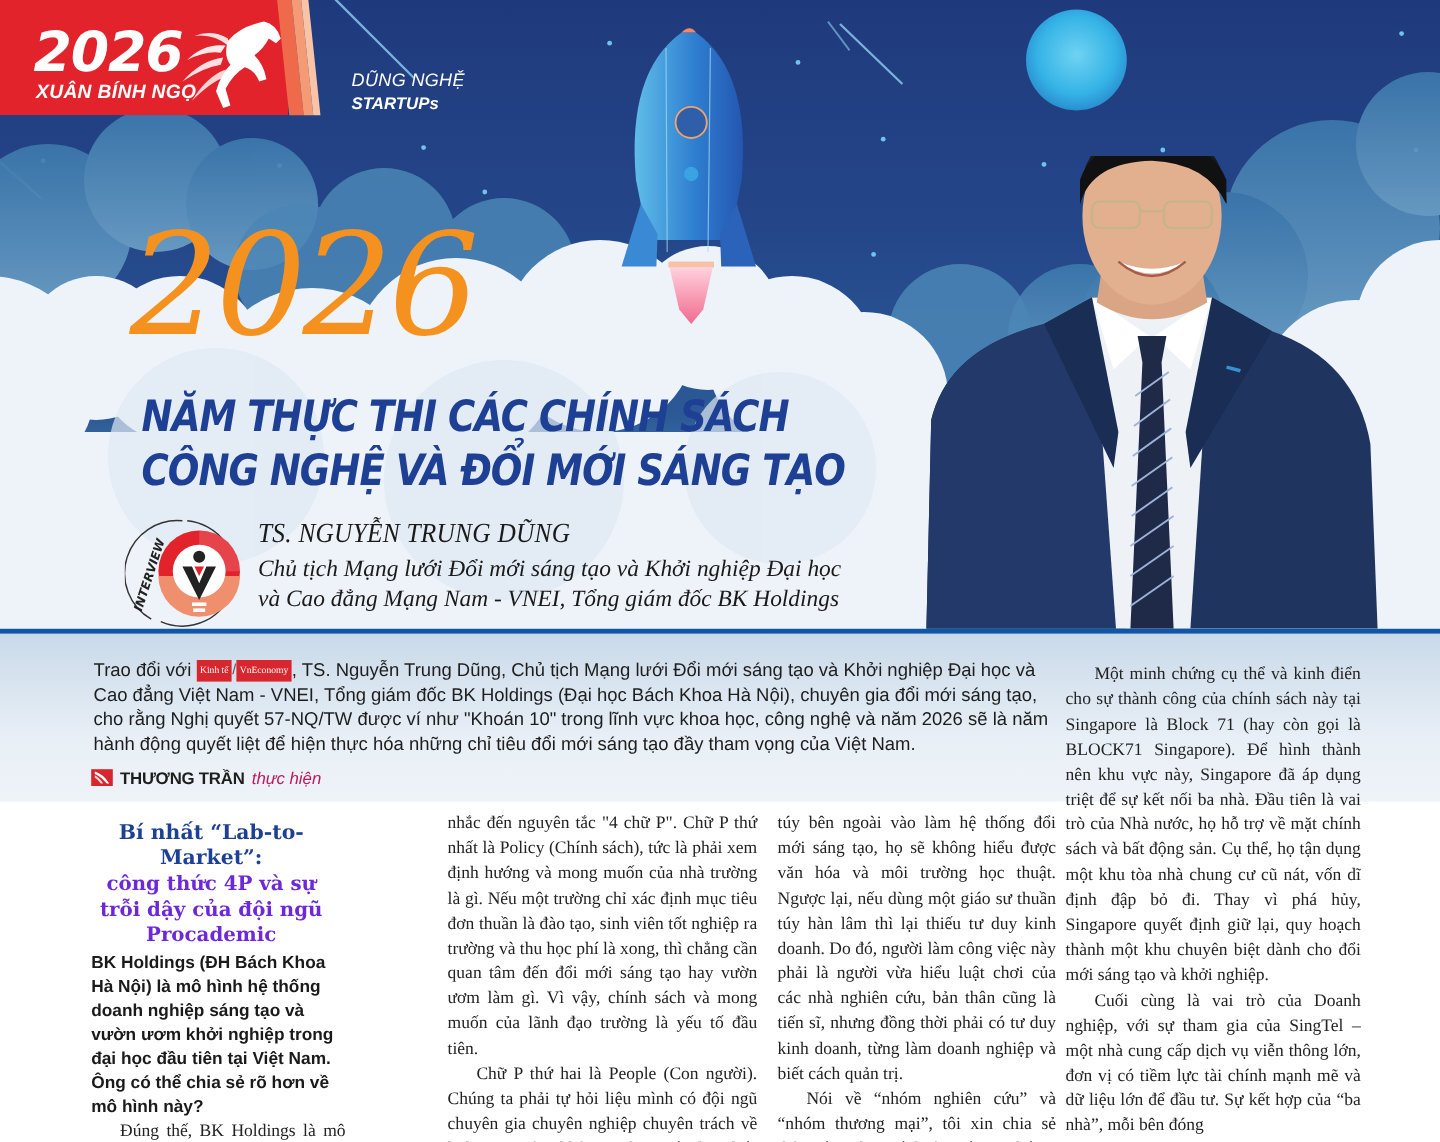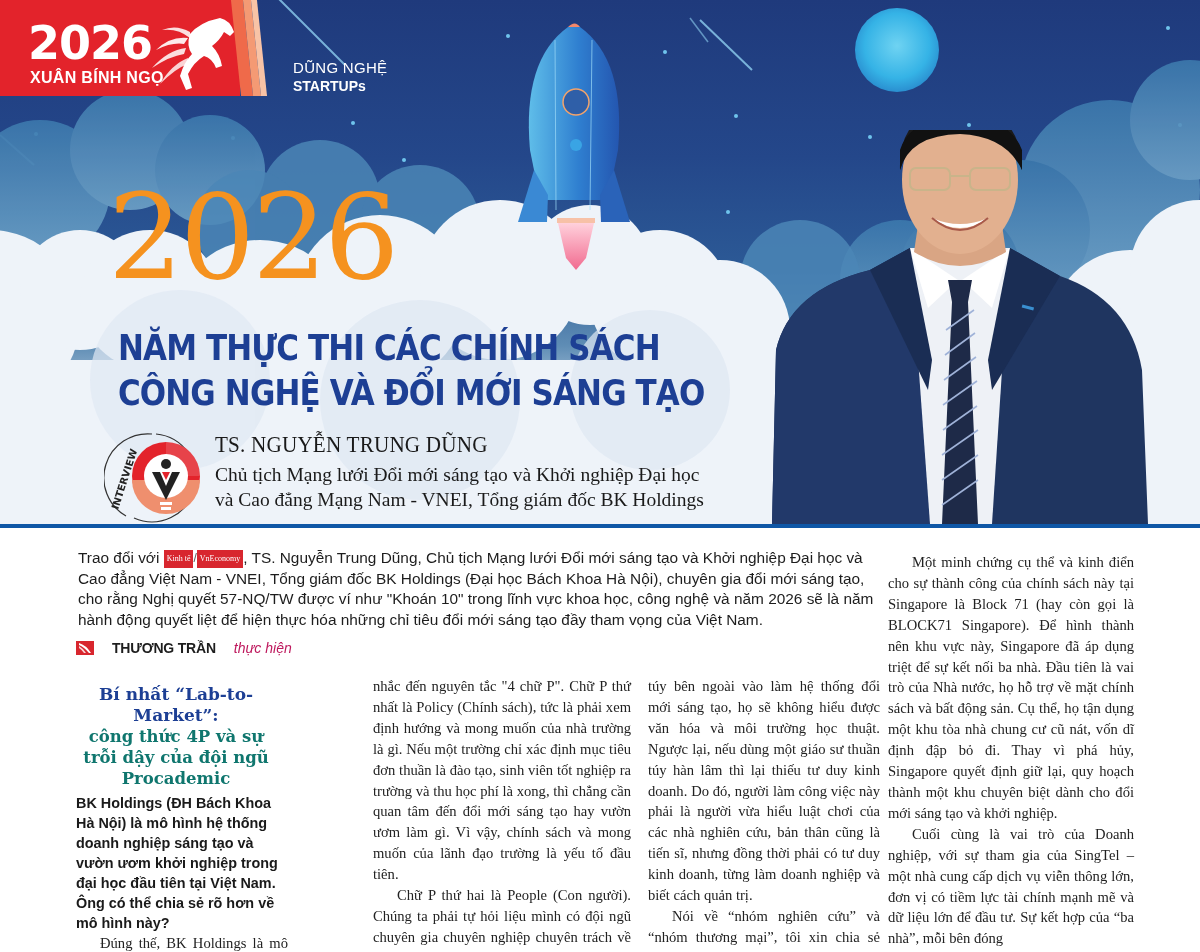--- a/index.html
+++ b/index.html
@@ -1,22 +1,23 @@
 <!DOCTYPE html>
 <html><head>
 <meta charset="utf-8">
 <style>
   * { margin: 0; padding: 0; box-sizing: border-box; }
   html, body { width: 1200px; height: 952px; overflow: hidden; background: #ffffff; }
   body { position: relative; font-family: "DejaVu Serif", serif; }
 
   
   .hero {
-    position: absolute; left: 0; top: 0; width: 1200px; height: 524px; overflow: hidden;
+    position: absolute; left: 0; top: 0; width: 1200px; height: 668px; overflow: hidden;
     background: linear-gradient(180deg, #1f3a7c 0%, #24478a 30%, #2c5a96 52%, #5f8db5 66%, #c7d8e8 78%, #e8eff6 92%, #eef3f8 100%);
+    font-style: italic;
   }
   .hero svg.bg { position: absolute; left: 0; top: 0; }
   .blue-rule { position: absolute; left: 0; top: 524px; width: 1200px; height: 4px; background: #0f57a6; }
 
   
   .badge-2026 {
     position: absolute; left: 0; top: 0; width: 280px; height: 96px;
   }
   .badge-2026 .red {
     position: absolute; left: 0; top: 0; height: 96px; width: 240px;
@@ -67,38 +68,38 @@
   .portrait { position: absolute; left: 760px; top: 130px; }
 
   
   .intro {
     position: absolute; left: 78px; top: 548px; width: 800px;
     font-family: "Liberation Sans", sans-serif; font-size: 15.4px; line-height: 20.5px; color: #1d1d1d;
   }
   .paper-chip { display: inline-block; background: #d8262e; color: #fff; font-family: "Liberation Serif", serif; font-size: 8px; padding: 4px 3px; vertical-align: 2px; line-height: 10px; }
   .slash { font-size: 12px; vertical-align: 1px; color: #555; }
 
-  .byline { position: absolute; left: 76px; top: 640px; display: flex; align-items: center; gap: 18px; font-family: "Liberation Sans", sans-serif; font-size: 14px; color: #1d1d1d; }
+  .byline { position: absolute; left: 76px; top: 640px; display: flex; align-items: center; gap: 6px; font-family: "Liberation Sans", sans-serif; font-size: 14px; color: #1d1d1d; }
   .byline .pen-icon { width: 18px; height: 14px; background: #d8262e; position: relative; }
   .byline .name { font-weight: bold; letter-spacing: -0.2px; }
   .byline .role { font-style: italic; color: #be185d; }
 
   
   .col { position: absolute; top: 680px; font-family: "Liberation Serif", serif; font-size: 14.6px; line-height: 20.9px; color: #222; text-align: justify; }
   .col p { text-indent: 24px; }
   .col p.noindent { text-indent: 0; }
   .col1 { left: 76px; width: 190px; }
   .col2 { left: 373px; width: 258px; top: 676px; }
   .col3 { left: 648px; width: 232px; top: 676px; }
   .col4 { left: 888px; width: 246px; top: 552px; }
 
   .col1 { width: 190px; }
   .subhead { font-family: "DejaVu Serif", serif; text-align: center; margin: 4px 0 4px 0; width: 200px; }
   .subhead .s1 { color: #1d3f94; font-weight: bold; font-size: 17px; line-height: 21px; }
-  .subhead .s2 { color: #0f766e; font-weight: bold; font-size: 16.5px; line-height: 21px; }
+  .subhead .s2 { color: #6d28d9; font-weight: bold; font-size: 16.5px; line-height: 21px; }
   .question { font-family: "Liberation Sans", sans-serif; font-weight: bold; font-size: 14.4px; line-height: 20px; color: #1a1a1a; text-align: left; width: 212px; margin-top: 2px; }
   .col1 .answer { width: 212px; }
 </style>
 </head>
 <body>
 
 <div class="hero">
   <svg class="bg" width="1200" height="524" viewBox="0 0 1200 524">
     <defs>
       <radialGradient id="moon" cx="50%" cy="45%" r="55%">

